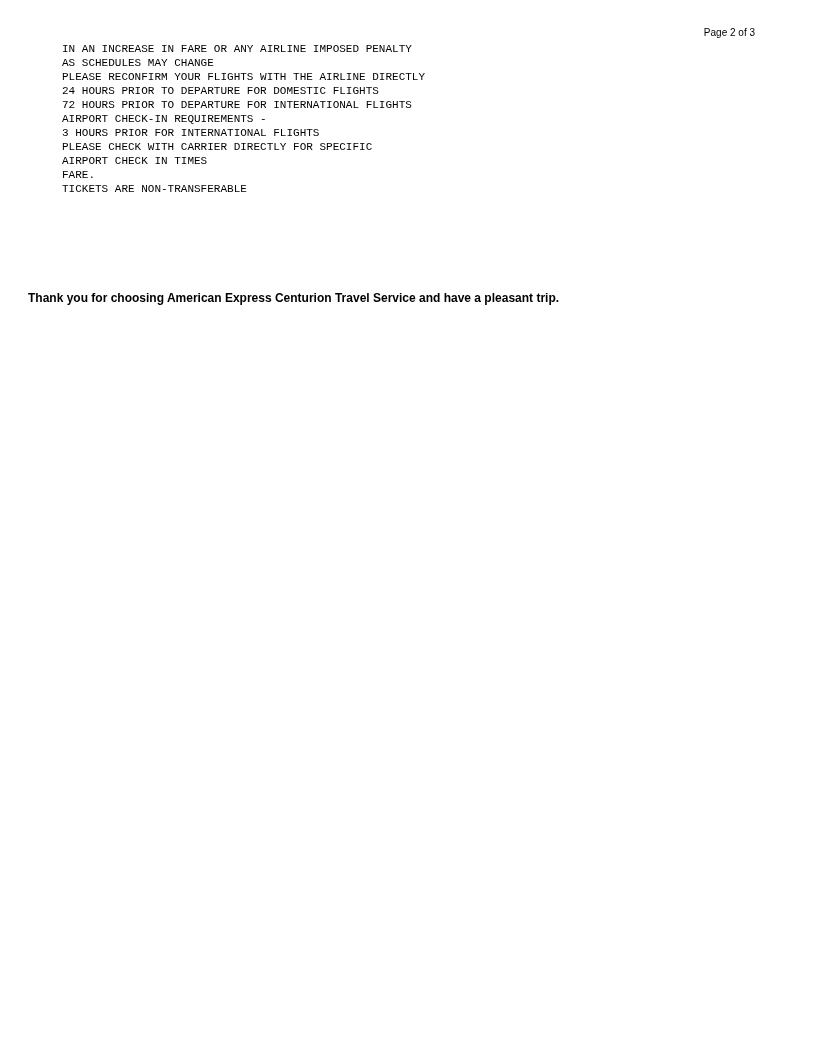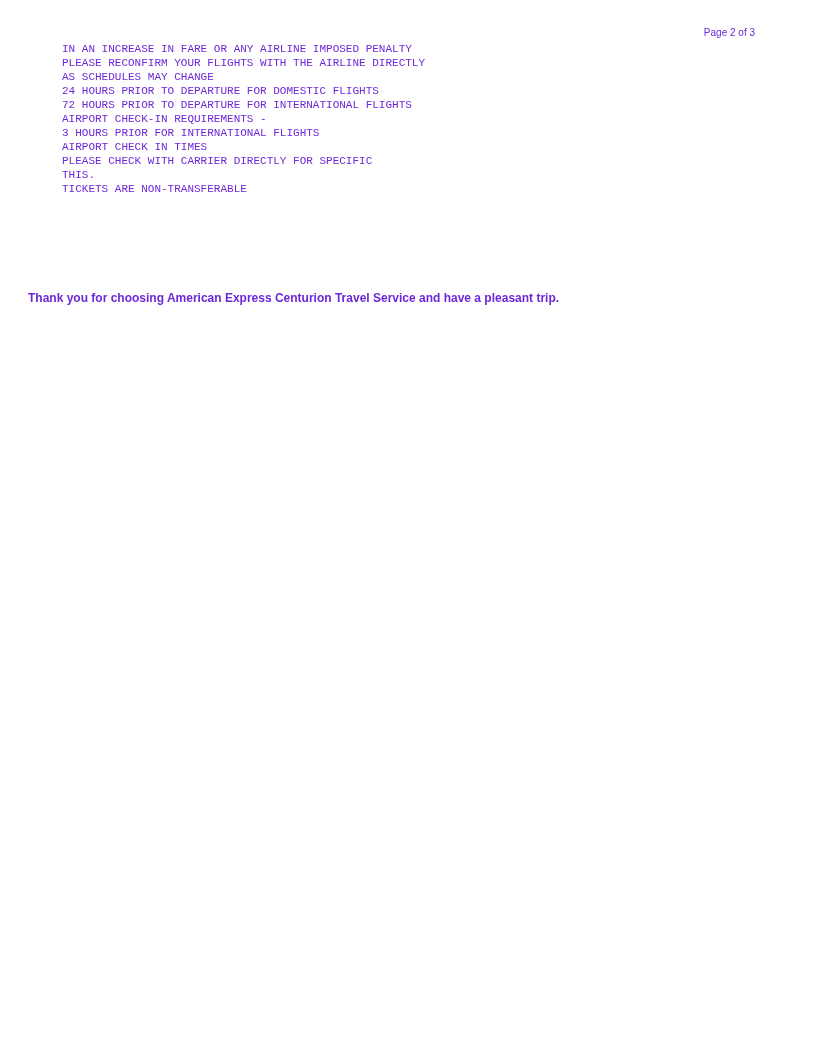--- a/index.html
+++ b/index.html
@@ -7,21 +7,21 @@
     padding: 0;
     background: #ffffff;
   }
   .page {
     position: relative;
     width: 816px;
     height: 1056px;
     background: #ffffff;
     overflow: hidden;
     font-family: "Liberation Sans", sans-serif;
-    color: #6d28d9;
+    color: #000000;
   }
   .page-number {
     position: absolute;
     top: 27px;
     right: 61px;
     font-size: 10px;
     line-height: 12px;
     text-align: right;
     white-space: nowrap;
   }
@@ -50,27 +50,27 @@
 </style>
 </head>
 <body>
 
 <div class="page">
 
   <div class="page-number">Page 2 of 3</div>
 
   <div class="notice-block">
       <div class="notice-line">IN AN INCREASE IN FARE OR ANY AIRLINE IMPOSED PENALTY</div>
+      <div class="notice-line">AS SCHEDULES MAY CHANGE</div>
       <div class="notice-line">PLEASE RECONFIRM YOUR FLIGHTS WITH THE AIRLINE DIRECTLY</div>
-      <div class="notice-line">AS SCHEDULES MAY CHANGE</div>
       <div class="notice-line">24 HOURS PRIOR TO DEPARTURE FOR DOMESTIC FLIGHTS</div>
       <div class="notice-line">72 HOURS PRIOR TO DEPARTURE FOR INTERNATIONAL FLIGHTS</div>
       <div class="notice-line">AIRPORT CHECK-IN REQUIREMENTS -</div>
       <div class="notice-line">3 HOURS PRIOR FOR INTERNATIONAL FLIGHTS</div>
+      <div class="notice-line">PLEASE CHECK WITH CARRIER DIRECTLY FOR SPECIFIC</div>
       <div class="notice-line">AIRPORT CHECK IN TIMES</div>
-      <div class="notice-line">PLEASE CHECK WITH CARRIER DIRECTLY FOR SPECIFIC</div>
-      <div class="notice-line">THIS.</div>
+      <div class="notice-line">FARE.</div>
       <div class="notice-line">TICKETS ARE NON-TRANSFERABLE</div>
     </div>
 
   <div class="closing-message">Thank you for choosing American Express Centurion Travel Service and have a pleasant trip.</div>
 
 </div>
 
 </body></html>

